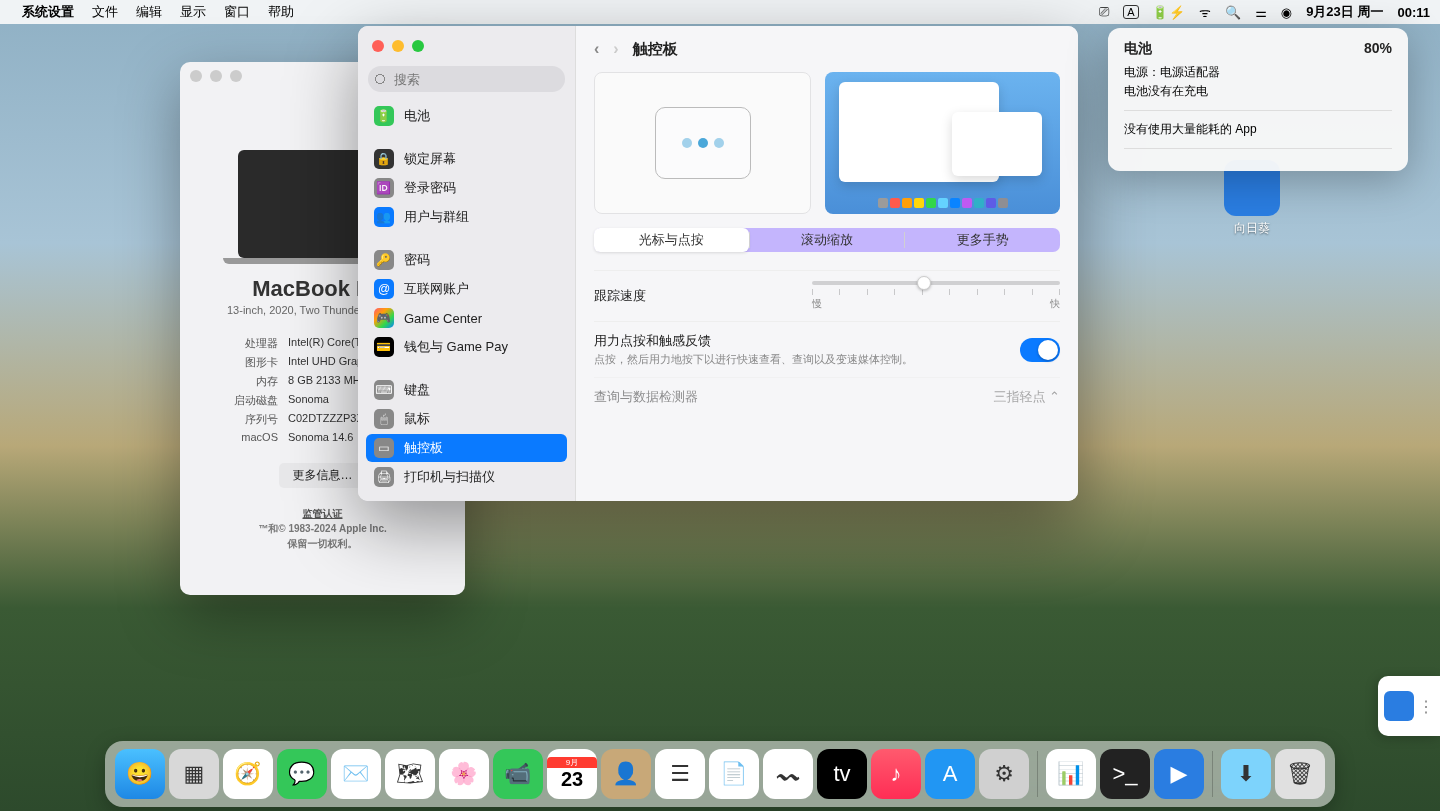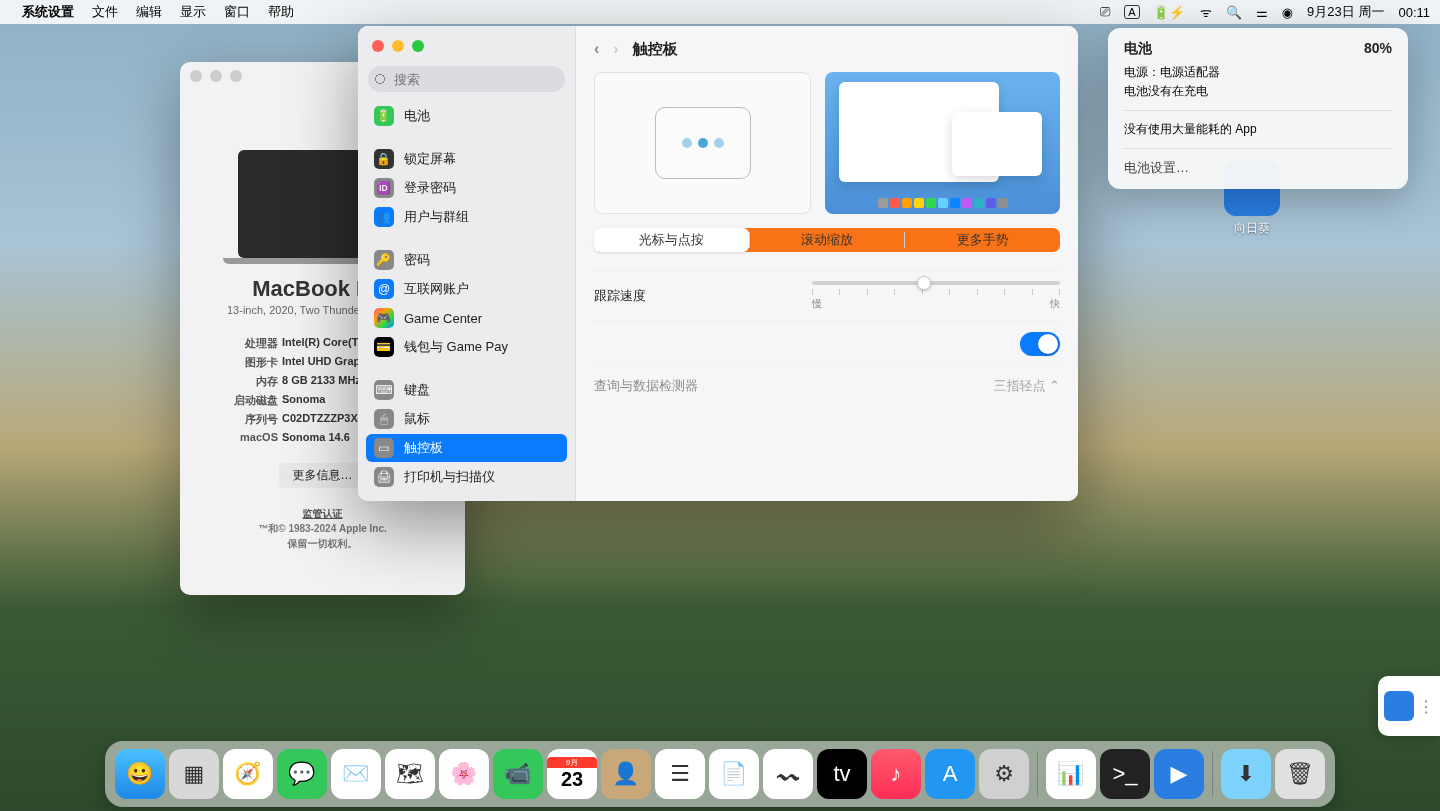--- a/index.html
+++ b/index.html
@@ -4,37 +4,37 @@
 <style>
   * { box-sizing: border-box; margin: 0; padding: 0; font-family: -apple-system, "Helvetica Neue", sans-serif; }
   body { width: 1440px; height: 811px; overflow: hidden; position: relative; background: linear-gradient(180deg,#8fb0c4 0%,#a8c4d6 30%,#b8a878 55%,#3a5a34 75%,#2d4a2c 100%); }
   
   .menubar { position:absolute; top:0; left:0; right:0; height:24px; background:rgba(248,248,248,0.92); display:flex; align-items:center; padding:0 10px; font-size:13px; color:#000; }
   .menubar .apple { font-size:14px; margin-right:12px; }
   .menubar .menu-item { margin-right:18px; cursor:default; }
   .menubar .menu-item.bold { font-weight:600; }
   .menubar .right { margin-left:auto; display:flex; align-items:center; gap:14px; }
   .menubar .right .icon { font-size:13px; }
-  .menubar .right .txt { font-size:13px; }
+  .menubar .right .txt { font-size:13px;font-weight:bold; }
   .input-indicator { border:1px solid #333; border-radius:3px; padding:0 3px; font-size:11px; }
 
   
   .desktop-icon { position:absolute; width:64px; text-align:center; color:#fff; font-size:12px; text-shadow:0 1px 2px rgba(0,0,0,.6);}
   .desktop-icon .box { width:56px; height:56px; margin:0 auto 4px; border-radius:12px; }
 
   
   .about-win { position:absolute; left:180px; top:62px; width:285px; height:533px; background:#f2f2f4; border-radius:10px; box-shadow:0 20px 60px rgba(0,0,0,.35); overflow:hidden; }
   .about-win .titlebar { height:28px; display:flex; align-items:center; padding:0 10px; }
   .tl-dot { width:12px; height:12px; border-radius:50%; margin-right:8px; background:#ccc; }
   .about-content { padding: 20px 20px 10px; text-align:center; color:#333; font-size:11px;}
   .mac-img { width:170px; height:108px; margin:40px auto 18px; background:#2a2a2a; border-radius:6px; position:relative; }
   .mac-img::after { content:""; position:absolute; bottom:-6px; left:50%; transform:translateX(-50%); width:200px; height:6px; background:#999; border-radius:0 0 8px 8px;}
   .about-title { font-size:22px; font-weight:700; margin-bottom:2px;}
   .about-sub { font-size:11px; color:#666; margin-bottom:20px;}
-  .spec-table { display:grid; grid-template-columns: 60px 1fr; gap:4px 4px; text-align:left; font-size:11px; color:#333; margin:0 18px 20px;font-weight:bold;}
+  .spec-table { display:grid; grid-template-columns: 60px 1fr; gap:4px 10px; text-align:left; font-size:11px; color:#333; margin:0 18px 20px;}
   .spec-table .l { text-align:right; color:#555;}
   .more-btn { background:#e8e8ea; border:none; border-radius:5px; padding:4px 14px; font-size:12px; color:#222;}
   .about-footer { margin-top:18px; font-size:10px; color:#777; line-height:1.5;font-weight:bold;}
   .about-footer a { color:#555; text-decoration:underline;}
 
   
   .settings-win { position:absolute; left:358px; top:26px; width:720px; height:475px; background:#f6f6f8; border-radius:10px; box-shadow:0 25px 70px rgba(0,0,0,.4); display:flex; overflow:hidden;}
   .sidebar { width:218px; background:#ecebee; border-right:1px solid #ddd; display:flex; flex-direction:column; }
   .sidebar .tl { height:40px; display:flex; align-items:center; padding:0 14px; gap:8px; }
   .tl .dot { width:12px; height:12px; border-radius:50%; }
@@ -52,21 +52,21 @@
   .main-body { flex:1; overflow:hidden; padding:0 18px 0;}
   .previews { display:flex; gap:14px; margin-bottom:14px;}
   .preview { flex:1; height:142px; border-radius:8px;}
   .preview.a { background:#fafafa; border:1px solid #e2e2e4; display:flex; align-items:center; justify-content:center;}
   .preview.a .pad { width:96px; height:72px; border:1.5px solid #bbb; border-radius:10px; background:#fbfbfc; display:flex; align-items:center; justify-content:center; gap:6px;}
   .preview.a .pad .c { width:10px; height:10px; border-radius:50%; background:#4aa7d9;}
   .preview.b { background:linear-gradient(180deg,#6bb3ef,#4a8fd8); position:relative; padding:10px;}
   .preview.b .win { position:absolute; background:#fff; border-radius:6px; box-shadow:0 4px 12px rgba(0,0,0,.15);}
   .preview.b .swatches { position:absolute; bottom:6px; left:50%; transform:translateX(-50%); display:flex; gap:2px;}
   .preview.b .swatches span { width:10px; height:10px; border-radius:2px;}
-  .segctl { display:flex; background:#f97316; border-radius:7px; height:24px; font-size:13px; margin-bottom:18px;}
+  .segctl { display:flex; background:#c4b5fd; border-radius:7px; height:24px; font-size:13px; margin-bottom:18px;}
   .segctl .seg { flex:1; display:flex; align-items:center; justify-content:center; border-radius:6px; color:#333;}
   .segctl .seg.active { background:#fff; box-shadow:0 1px 3px rgba(0,0,0,.12);}
   .segctl .sep { width:1px; background:#d0d0d2; margin:4px 0;}
 
   .setting-row { padding:10px 0; border-top:1px solid #eee;}
   .setting-row:first-child { border-top:none;}
   .sr-head { display:flex; align-items:center; justify-content:space-between;}
   .sr-label { font-size:13px; color:#222;}
   .sr-desc { font-size:11px; color:#888; margin-top:2px;}
   .slider-wrap { width:248px; position:relative; }
@@ -294,20 +294,22 @@
               </div>
           </div>
         </div>
       </div>
 
 
 
       <div class="setting-row">
         <div class="sr-head">
           <div>
+            <div class="sr-label">用力点按和触感反馈</div>
+            <div class="sr-desc">点按，然后用力地按下以进行快速查看、查询以及变速媒体控制。</div>
           </div>
           <div class="toggle on blue">
               <div class="knob"></div>
             </div>
         </div>
       </div>
 
       <div class="setting-row" style="opacity:.5">
         <div class="sr-head">
           <div class="sr-label">查询与数据检测器</div>
@@ -322,21 +324,20 @@
 <div class="popover">
   <div class="head">
     <span>电池</span>
     <span>80%</span>
   </div>
   <div class="line"><span>电源：</span><span>电源适配器</span></div>
   <div class="line">电池没有在充电</div>
   <hr>
   <div class="line">没有使用大量能耗的 App</div>
   <hr>
-  <div class="link">电池设置…</div>
 </div>
 
 <div class="side-widget">
   <div class="sq"></div>
   <div class="dots">⋮</div>
 </div>
 
 <div class="dock" id="dock">
     <div class="app" style="background: linear-gradient(rgb(74, 192, 255), rgb(30, 136, 229));">😀</div>
     <div class="app" style="background: rgb(216, 216, 216); color: rgb(51, 51, 51);">▦</div>

